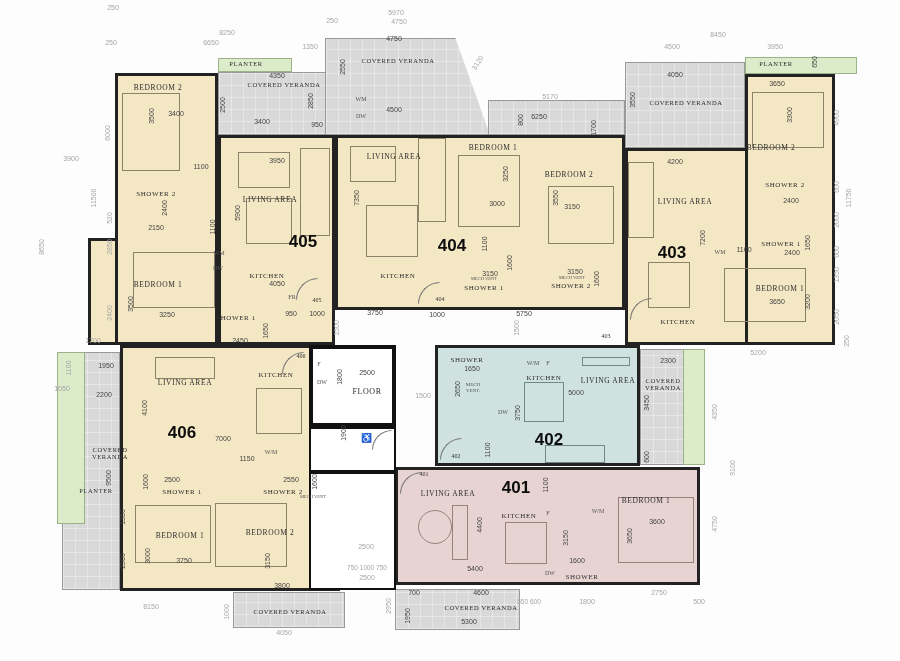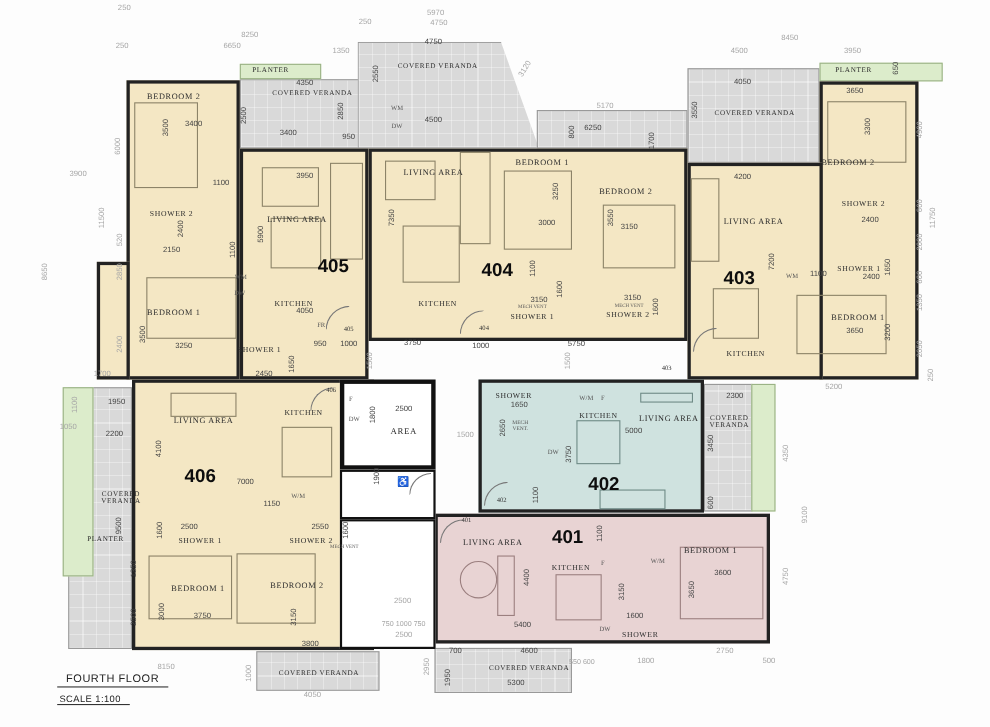--- a/index.html
+++ b/index.html
@@ -29,24 +29,20 @@
   .circ{border-radius:50%;}
   #titleblock{position:absolute;left:52px;top:612px;color:#222;
       font-family:"Liberation Sans",sans-serif;}
   #titleblock .t1{font-size:10px;letter-spacing:.5px;border-bottom:1px solid #333;padding:0 8px 1px 8px;}
   #titleblock .t2{font-size:8.5px;letter-spacing:.4px;padding:1px 8px 0 2px;border-bottom:1px solid #333;display:inline-block;}
 </style>
 </head>
 <body>
 
 <div id="plan">
-  <div id="titleblock">
-    <div class="t1">FOURTH FLOOR</div>
-    <div class="t2">SCALE 1:100</div>
-  </div>
 <div class="r vgrid" style="left: 218px; top: 72px; width: 117px; height: 63px; border: 1px solid rgb(153, 153, 153);"></div>
     <div class="r vgrid" style="left: 325px; top: 38px; width: 165px; height: 97px; border: 1px solid rgb(153, 153, 153); clip-path: polygon(0px 0px, 79% 0px, 100% 100%, 0px 100%);"></div>
     <div class="r vgrid" style="left: 488px; top: 100px; width: 137px; height: 35px; border: 1px solid rgb(153, 153, 153);"></div>
     <div class="r vgrid" style="left: 625px; top: 62px; width: 120px; height: 86px; border: 1px solid rgb(153, 153, 153);"></div>
     <div class="r vgrid" style="left: 62px; top: 352px; width: 58px; height: 238px; border: 1px solid rgb(153, 153, 153);"></div>
     <div class="r vgrid" style="left: 233px; top: 592px; width: 112px; height: 36px; border: 1px solid rgb(153, 153, 153);"></div>
     <div class="r vgrid" style="left: 395px; top: 589px; width: 125px; height: 41px; border: 1px solid rgb(153, 153, 153);"></div>
     <div class="r vgrid" style="left: 640px; top: 349px; width: 44px; height: 116px; border: 1px solid rgb(153, 153, 153);"></div>
     <div class="r" style="left: 218px; top: 58px; width: 74px; height: 14px; background: rgb(220, 236, 203); border: 1px solid rgb(155, 179, 134);"></div>
     <div class="r" style="left: 745px; top: 57px; width: 112px; height: 17px; background: rgb(220, 236, 203); border: 1px solid rgb(155, 179, 134);"></div>
@@ -153,21 +149,21 @@
     <div class="lbl k-room" style="left: 663px; top: 384px; font-size: 6.5px;">COVERED
 VERANDA</div>
     <div class="lbl k-room" style="left: 448px; top: 494px; font-size: 7.5px;">LIVING AREA</div>
     <div class="lbl k-room" style="left: 519px; top: 516px; font-size: 7px;">KITCHEN</div>
     <div class="lbl k-room" style="left: 646px; top: 501px; font-size: 7.5px;">BEDROOM 1</div>
     <div class="lbl k-room" style="left: 582px; top: 577px; font-size: 7px;">SHOWER</div>
     <div class="lbl k-tiny" style="left: 598px; top: 511px; font-size: 6px;">W/M</div>
     <div class="lbl k-tiny" style="left: 548px; top: 513px; font-size: 6px;">F</div>
     <div class="lbl k-tiny" style="left: 550px; top: 573px; font-size: 6px;">DW</div>
     <div class="lbl k-room" style="left: 481px; top: 608px; font-size: 6.5px;">COVERED VERANDA</div>
-    <div class="lbl k-room" style="left: 367px; top: 392px; font-size: 8px;">AREA</div>
+    <div class="lbl k-room" style="left: 367px; top: 392px; font-size: 8px;">FLOOR</div>
     <div class="lbl k-gdim" style="left: 367px; top: 438px; font-size: 9px;">♿</div>
     <div class="lbl k-tag" style="left: 317px; top: 300px; font-size: 6px;">405</div>
     <div class="lbl k-tag" style="left: 440px; top: 299px; font-size: 6px;">404</div>
     <div class="lbl k-tag" style="left: 606px; top: 336px; font-size: 6px;">403</div>
     <div class="lbl k-tag" style="left: 301px; top: 356px; font-size: 6px;">406</div>
     <div class="lbl k-tag" style="left: 456px; top: 456px; font-size: 6px;">402</div>
     <div class="lbl k-tag" style="left: 424px; top: 474px; font-size: 6px;">401</div>
     <div class="lbl k-tiny" style="left: 292px; top: 297px; font-size: 6px;">FR</div>
     <div class="lbl k-tiny" style="left: 219px; top: 253px; font-size: 6px;">WM</div>
     <div class="lbl k-tiny" style="left: 218px; top: 268px; font-size: 6px;">DW</div>

